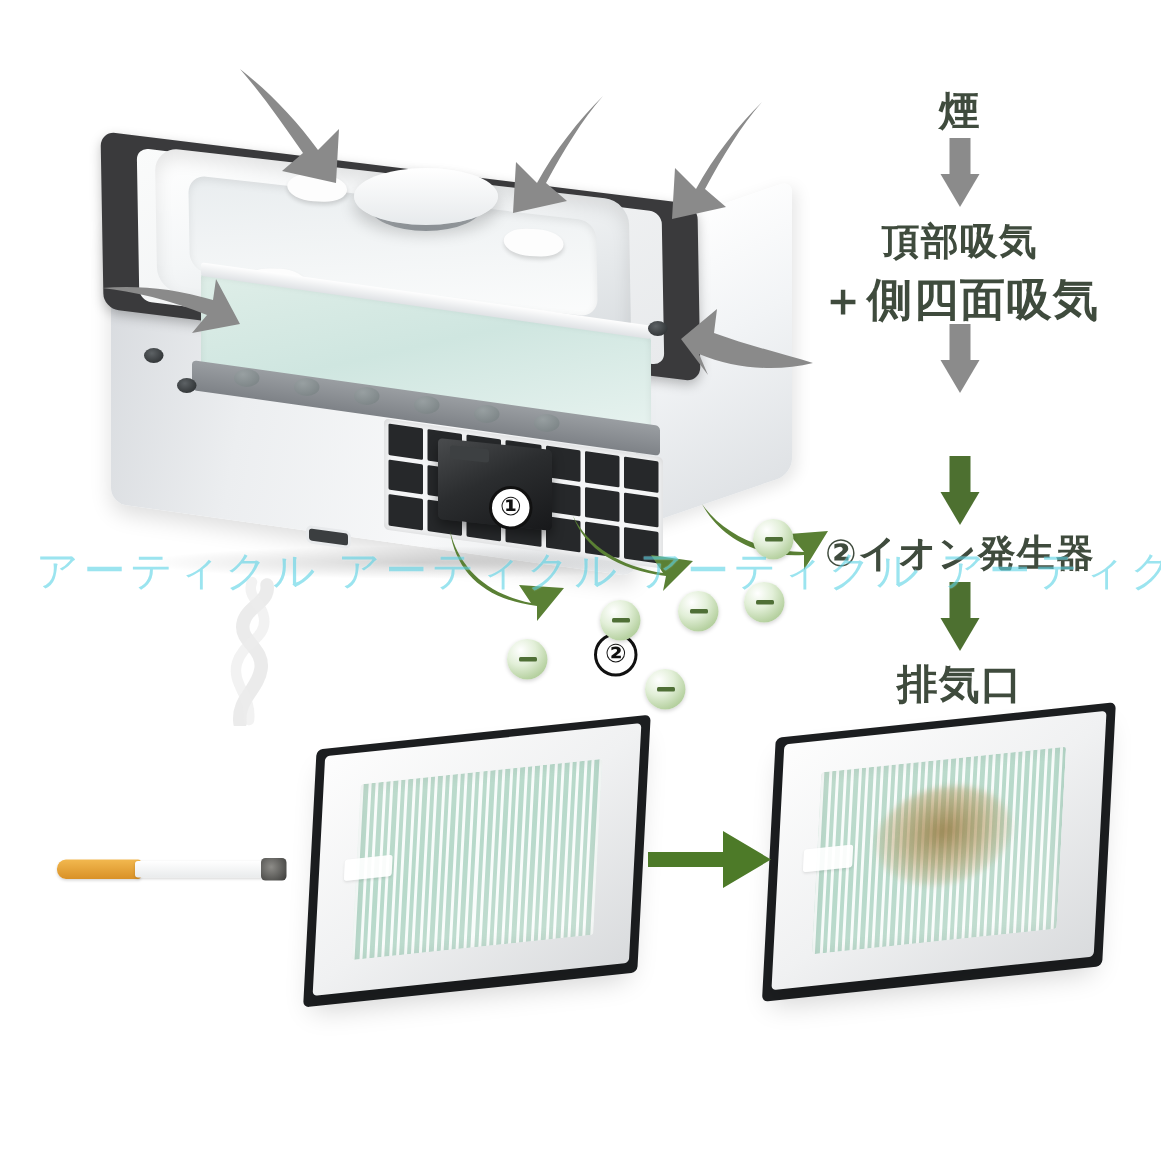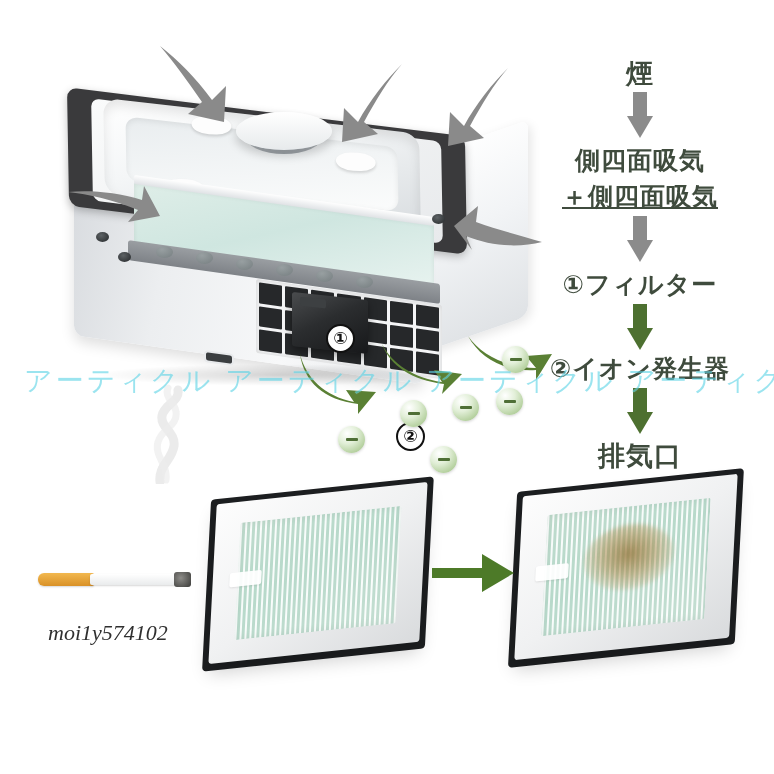--- a/index.html
+++ b/index.html
@@ -15,21 +15,21 @@
   
   #flow{position:absolute;left:506px;top:56px;width:268px;height:420px;}
   .flow-text{
     position:absolute;width:100%;text-align:center;
     color:#3f4b3d;font-weight:700;
     font-family:"DejaVu Sans","Liberation Sans",sans-serif;
     letter-spacing:1px;white-space:nowrap;
   }
   .ft-smoke{top:0px;font-size:27px;}
   .ft-intake1{top:88px;font-size:25px;}
-  .ft-intake2{top:124px;font-size:25px;text-decoration:underline;}
+  .ft-intake2{top:124px;font-size:30px;}
   .ft-filter{top:212px;font-size:25px;}
   .ft-ion{top:296px;font-size:25px;}
   .ft-exhaust{top:382px;font-size:27px;}
 
   .arrow-down{
     position:absolute;left:50%;transform:translateX(-50%);
     width:26px;height:46px;
   }
   .arrow-down .shaft{
     position:absolute;left:50%;transform:translateX(-50%);
@@ -417,28 +417,27 @@
   <div class="ion" style="left:502px;top:346px;"></div>
   <div class="ion" style="left:496px;top:388px;"></div>
 
   <div id="flow">
     <div class="flow-text ft-smoke">煙</div>
     <div class="arrow-down ad-gray ad1">
       <div class="shaft"></div>
         <div class="head"></div>
     </div>
 
-    <div class="flow-text ft-intake1">側四面吸気</div>
+    <div class="flow-text ft-intake1">頂部吸気</div>
     <div class="flow-text ft-intake2">＋側四面吸気</div>
     <div class="arrow-down ad-gray ad2">
       <div class="shaft"></div>
         <div class="head"></div>
     </div>
 
-    <div class="flow-text ft-filter">①フィルター</div>
     <div class="arrow-down ad-green ad3">
       <div class="shaft"></div>
         <div class="head"></div>
     </div>
 
     <div class="flow-text ft-ion">②イオン発生器</div>
     <div class="arrow-down ad-green ad4">
       <div class="shaft"></div>
         <div class="head"></div>
     </div>
@@ -477,18 +476,17 @@
 
     <div class="filt" id="filter-dirty">
       <div class="edge"></div>
       <div class="frame"></div>
       <div class="mesh"></div>
       <div class="stain"></div>
       <div class="tab"></div>
     </div>
 
     <div class="code-label">
-      <div>moi1y574102</div>
     </div>
 
   </div>
 
 </div>
 
 </body></html>

